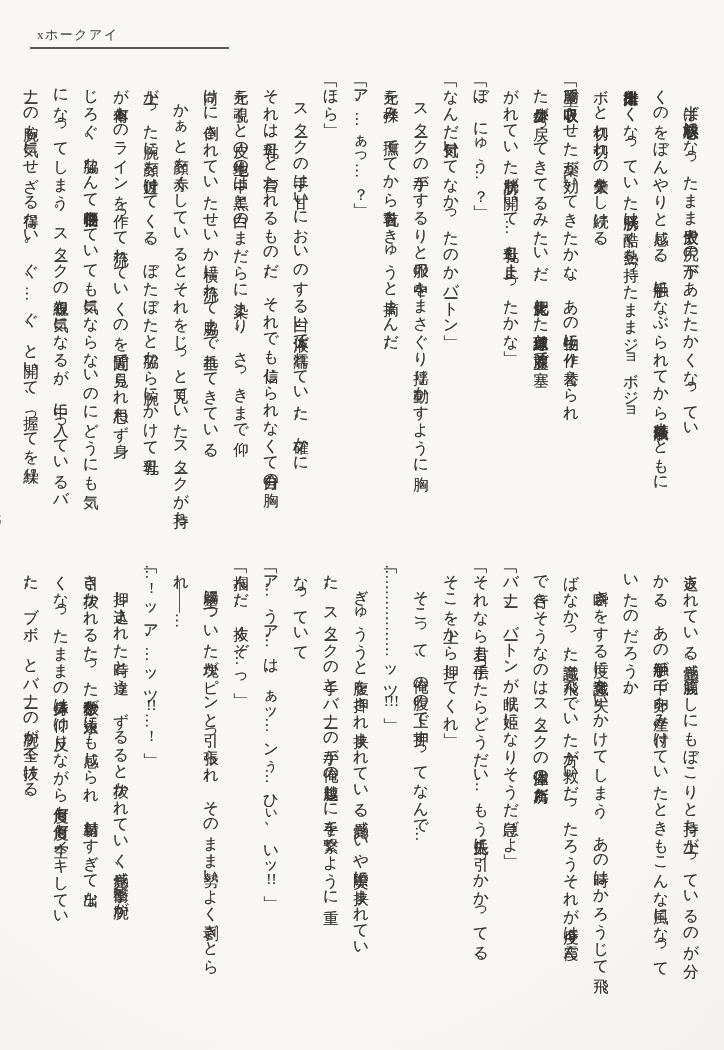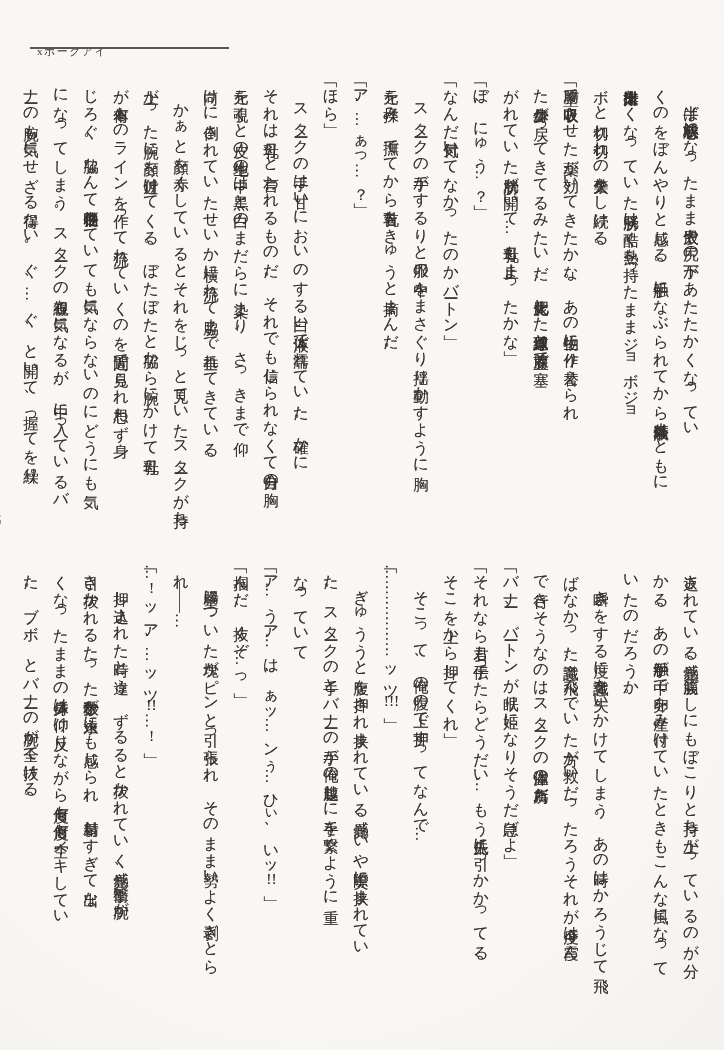--- a/index.html
+++ b/index.html
@@ -8,22 +8,22 @@
     font-family: "Liberation Serif", "DejaVu Serif", serif;
   }
   .page {
     position: relative;
     width: 724px; height: 1050px;
     overflow: hidden;
     background: radial-gradient(130% 120% at 42% 35%, #f8f7f4 50%, #efede9 85%, #e7e5e0 100%);
   }
   .header-title {
     position: absolute;
-    left: 37px; top: 44px;
-    font-size: 11px;
+    left: 37px; top: 26px;
+    font-size: 13px;
     letter-spacing: 1.5px;
     color: #3c3a37;
     white-space: pre;
   }
   .header-underline {
     position: absolute;
     left: 30px; top: 47px;
     width: 199px; height: 2px;
     background: #5a5855;
   }

